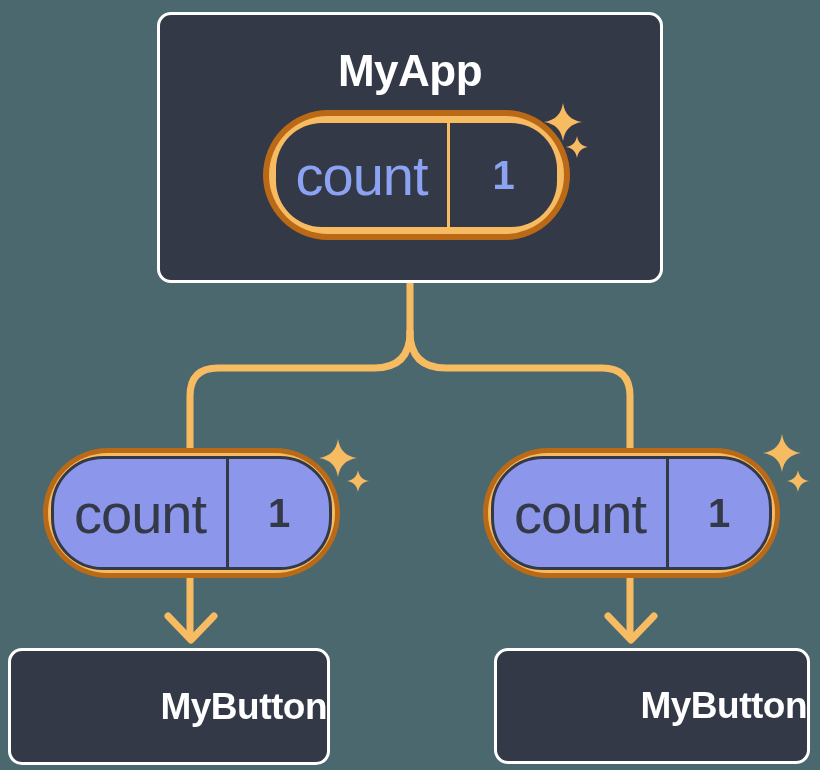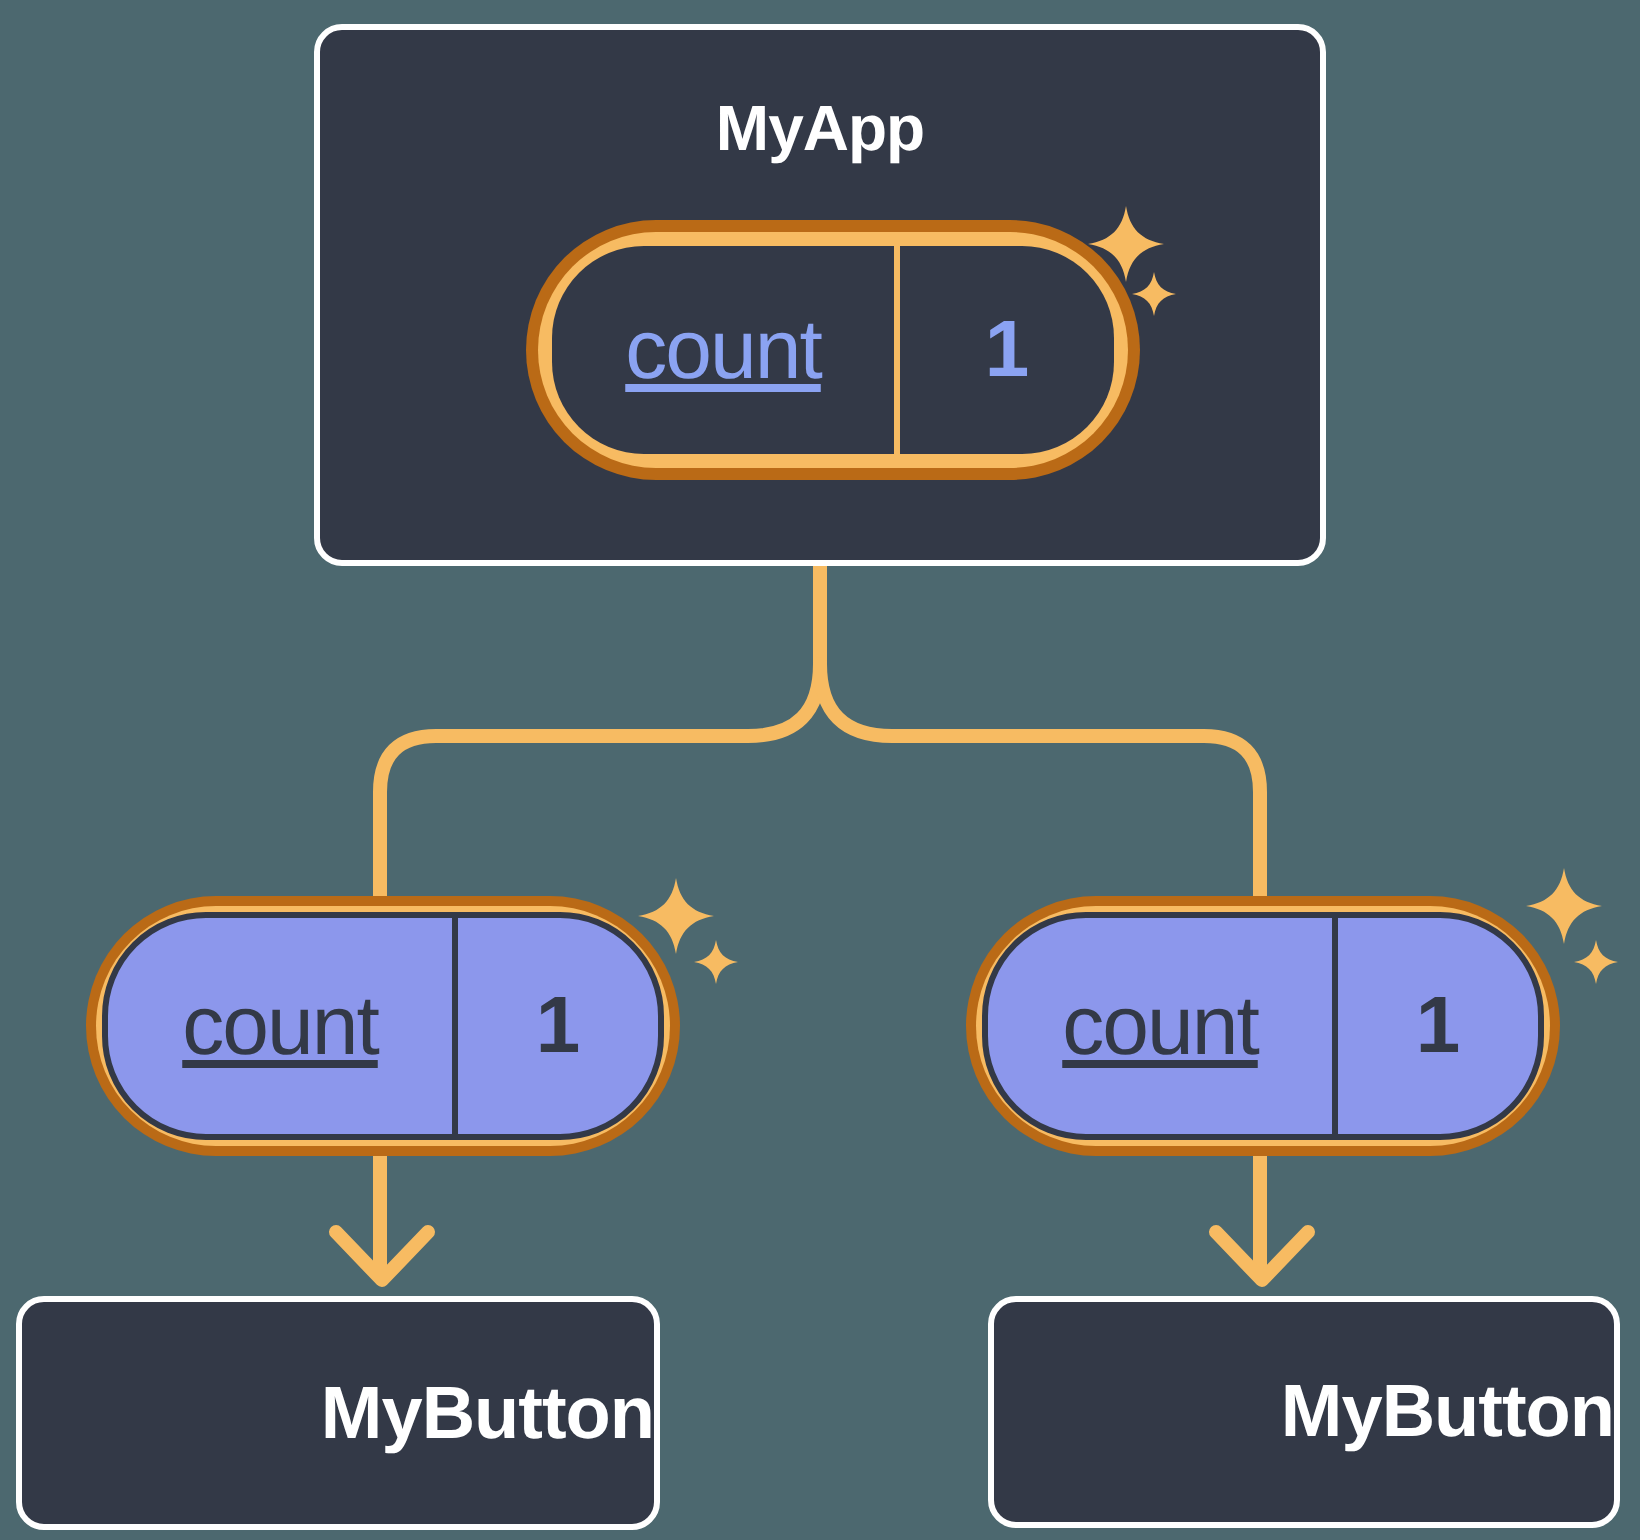--- a/index.html
+++ b/index.html
@@ -11,38 +11,38 @@
   .layer-svg{position:absolute;left:0;top:0;z-index:1;}
   .node-box{
     position:absolute;z-index:2;box-sizing:border-box;
     background:#333947;border:3px solid #ffffff;border-radius:14px;
   }
   .node-title{
     color:#ffffff;font-weight:bold;text-align:center;
     letter-spacing:-0.5px;
   }
   #app-box{left:157px;top:12px;width:506px;height:271px;}
-  #app-title{margin-top:32px;font-size:32px;line-height:1.1;}
+  #app-title{margin-top:32px;font-size:44px;line-height:1.1;}
   .button-box{display:flex;align-items:center;justify-content:flex-end;}
   #button-box-left{left:8px;top:648px;width:322px;height:117px;}
   #button-box-right{left:494px;top:648px;width:316px;height:116px;}
   .button-title{font-size:37px;}
 
   
   .pill{
     position:absolute;z-index:2;box-sizing:border-box;
     background:#ba6a16;border-radius:65px;
   }
   .pill-mid{position:absolute;background:#f7bb62;}
   .pill-inner{
     position:absolute;display:flex;align-items:stretch;overflow:hidden;
     box-sizing:border-box;
   }
   .pill-cell{display:flex;align-items:center;justify-content:center;}
-  .pill-label{font-size:42px;letter-spacing:-1px;text-decoration:underline;}
+  .pill-label{font-size:56px;letter-spacing:-1px;}
   .pill-value{font-size:40px;font-weight:bold;}
 
   
   #pill-root{left:263px;top:110px;width:307px;height:130px;}
   #pill-root .pill-mid{inset:6px;border-radius:59px;}
   #pill-root .pill-inner{inset:13px;background:#333947;border-radius:46px;}
   #pill-root .pill-cell-label{width:171px;}
   #pill-root .pill-divider{width:3px;background:#f7bb62;}
   #pill-root .pill-cell-value{flex:1;}
   #pill-root .pill-label,#pill-root .pill-value{color:#8ba3f2;}

